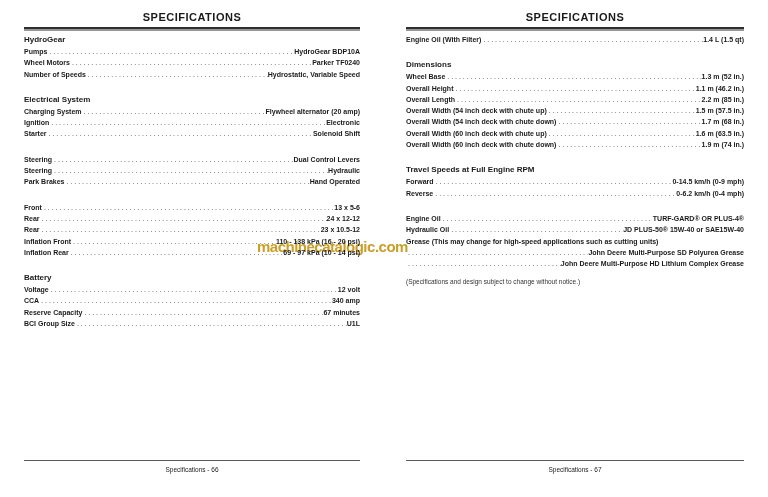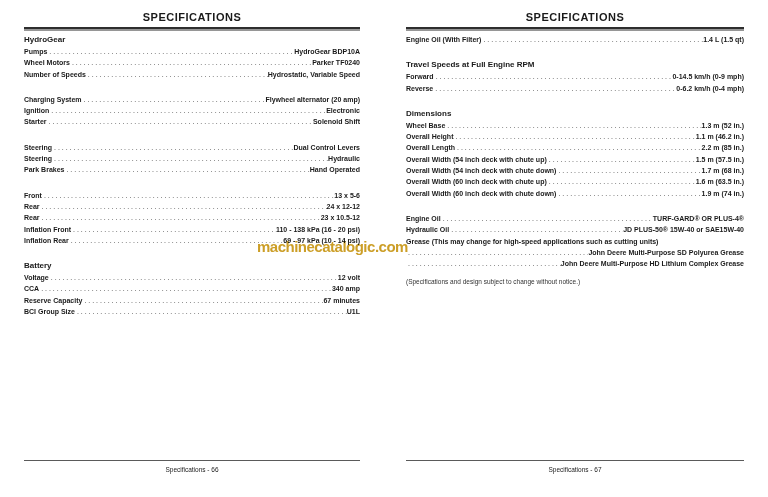--- a/index.html
+++ b/index.html
@@ -77,20 +77,21 @@
             <span class="leader"></span>
             <span class="value">Parker TF0240</span>
           </div>
           <div class="row">
             <span class="label">Number of Speeds</span>
             <span class="leader"></span>
             <span class="value">Hydrostatic, Variable Speed</span>
           </div>
         </div>
         <div class="section">
+          <div class="section-heading">Electrical System</div>
           <div class="row">
             <span class="label">Charging System</span>
             <span class="leader"></span>
             <span class="value">Flywheel alternator (20 amp)</span>
           </div>
           <div class="row">
             <span class="label">Ignition</span>
             <span class="leader"></span>
             <span class="value">Electronic</span>
           </div>
@@ -180,68 +181,68 @@
     <div class="title-rule"></div>
     <div class="sections">
         <div class="section first">
           <div class="row">
             <span class="label">Engine Oil (With Filter)</span>
             <span class="leader"></span>
             <span class="value">1.4 L (1.5 qt)</span>
           </div>
         </div>
         <div class="section">
+          <div class="section-heading">Dimensions</div>
+          <div class="row">
+            <span class="label">Wheel Base</span>
+            <span class="leader"></span>
+            <span class="value">1.3 m (52 in.)</span>
+          </div>
+          <div class="row">
+            <span class="label">Overall Height</span>
+            <span class="leader"></span>
+            <span class="value">1.1 m (46.2 in.)</span>
+          </div>
+          <div class="row">
+            <span class="label">Overall Length</span>
+            <span class="leader"></span>
+            <span class="value">2.2 m (85 in.)</span>
+          </div>
+          <div class="row">
+            <span class="label">Overall Width (54 inch deck with chute up)</span>
+            <span class="leader"></span>
+            <span class="value">1.5 m (57.5 in.)</span>
+          </div>
+          <div class="row">
+            <span class="label">Overall Width (54 inch deck with chute down)</span>
+            <span class="leader"></span>
+            <span class="value">1.7 m (68 in.)</span>
+          </div>
+          <div class="row">
+            <span class="label">Overall Width (60 inch deck with chute up)</span>
+            <span class="leader"></span>
+            <span class="value">1.6 m (63.5 in.)</span>
+          </div>
+          <div class="row">
+            <span class="label">Overall Width (60 inch deck with chute down)</span>
+            <span class="leader"></span>
+            <span class="value">1.9 m (74 in.)</span>
+          </div>
+        </div>
+        <div class="section">
           <div class="section-heading">Travel Speeds at Full Engine RPM</div>
           <div class="row">
             <span class="label">Forward</span>
             <span class="leader"></span>
             <span class="value">0-14.5 km/h (0-9 mph)</span>
           </div>
           <div class="row">
             <span class="label">Reverse</span>
             <span class="leader"></span>
             <span class="value">0-6.2 km/h (0-4 mph)</span>
-          </div>
-        </div>
-        <div class="section">
-          <div class="section-heading">Dimensions</div>
-          <div class="row">
-            <span class="label">Wheel Base</span>
-            <span class="leader"></span>
-            <span class="value">1.3 m (52 in.)</span>
-          </div>
-          <div class="row">
-            <span class="label">Overall Height</span>
-            <span class="leader"></span>
-            <span class="value">1.1 m (46.2 in.)</span>
-          </div>
-          <div class="row">
-            <span class="label">Overall Length</span>
-            <span class="leader"></span>
-            <span class="value">2.2 m (85 in.)</span>
-          </div>
-          <div class="row">
-            <span class="label">Overall Width (54 inch deck with chute up)</span>
-            <span class="leader"></span>
-            <span class="value">1.5 m (57.5 in.)</span>
-          </div>
-          <div class="row">
-            <span class="label">Overall Width (54 inch deck with chute down)</span>
-            <span class="leader"></span>
-            <span class="value">1.7 m (68 in.)</span>
-          </div>
-          <div class="row">
-            <span class="label">Overall Width (60 inch deck with chute up)</span>
-            <span class="leader"></span>
-            <span class="value">1.6 m (63.5 in.)</span>
-          </div>
-          <div class="row">
-            <span class="label">Overall Width (60 inch deck with chute down)</span>
-            <span class="leader"></span>
-            <span class="value">1.9 m (74 in.)</span>
           </div>
         </div>
         <div class="section">
           <div class="row">
             <span class="label">Engine Oil</span>
             <span class="leader"></span>
             <span class="value">TURF-GARD® OR PLUS-4®</span>
           </div>
           <div class="row">
             <span class="label">Hydraulic Oil</span>

